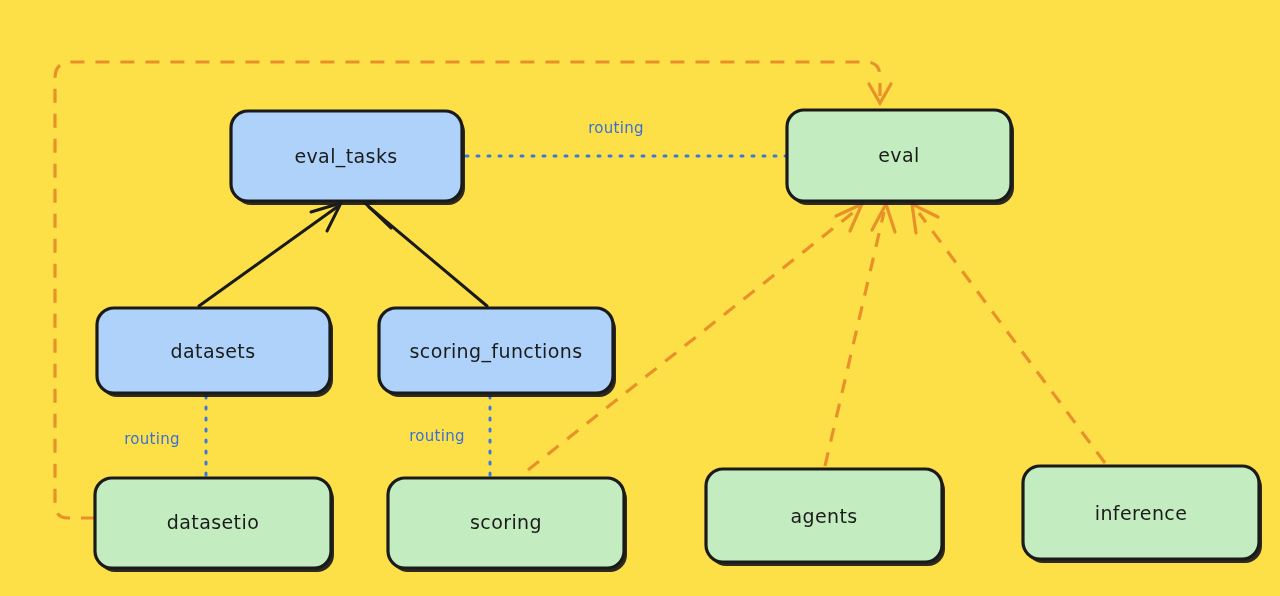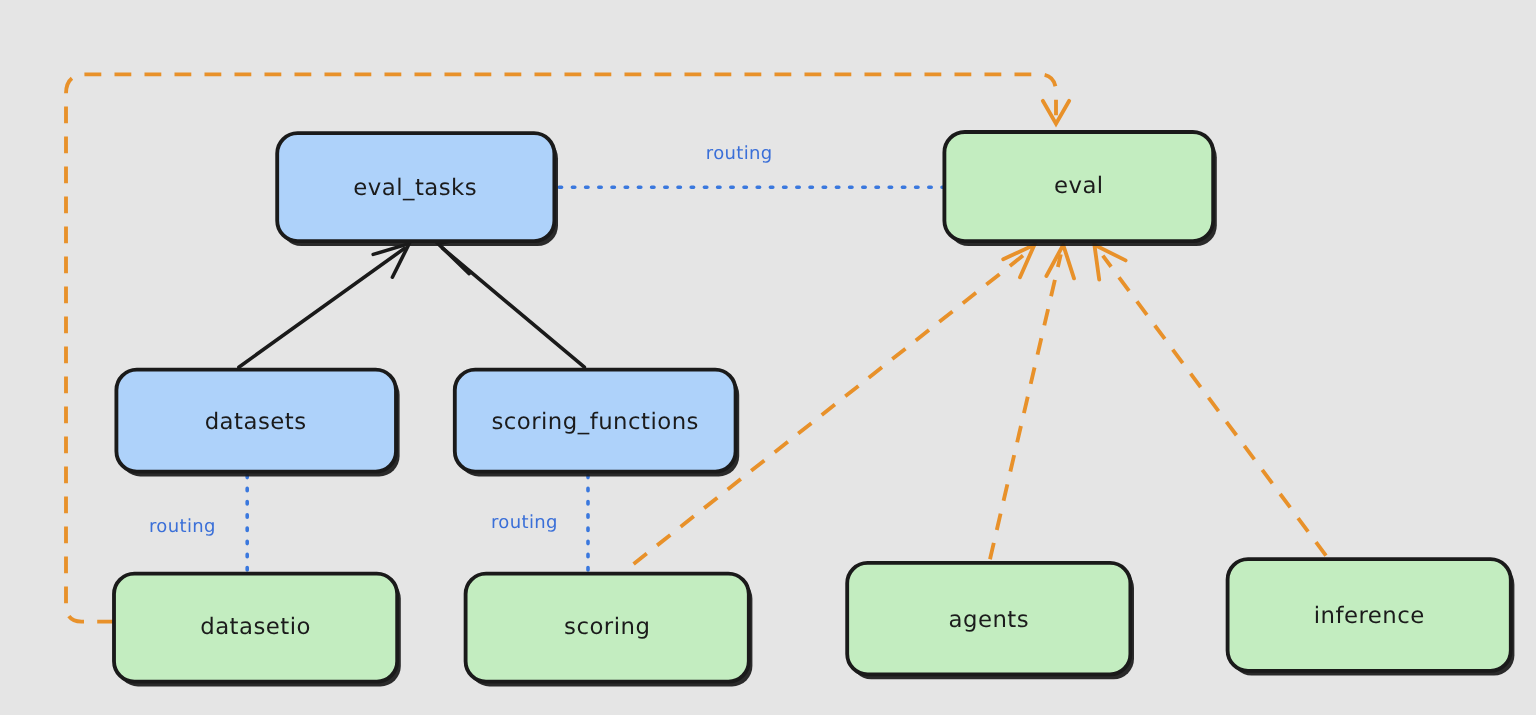--- a/index.html
+++ b/index.html
@@ -4,21 +4,21 @@
 <style>
   html, body {
     margin: 0;
     padding: 0;
     background: #ffffff;
   }
   #canvas {
     position: relative;
     width: 1280px;
     height: 596px;
-    background: #e5e5e5;
+    background: #fde047;
     font-family: "DejaVu Sans", sans-serif;
     overflow: hidden;
   }
   #diagram-svg {
     position: absolute;
     left: 0;
     top: 0;
     width: 1280px;
     height: 596px;
   }

